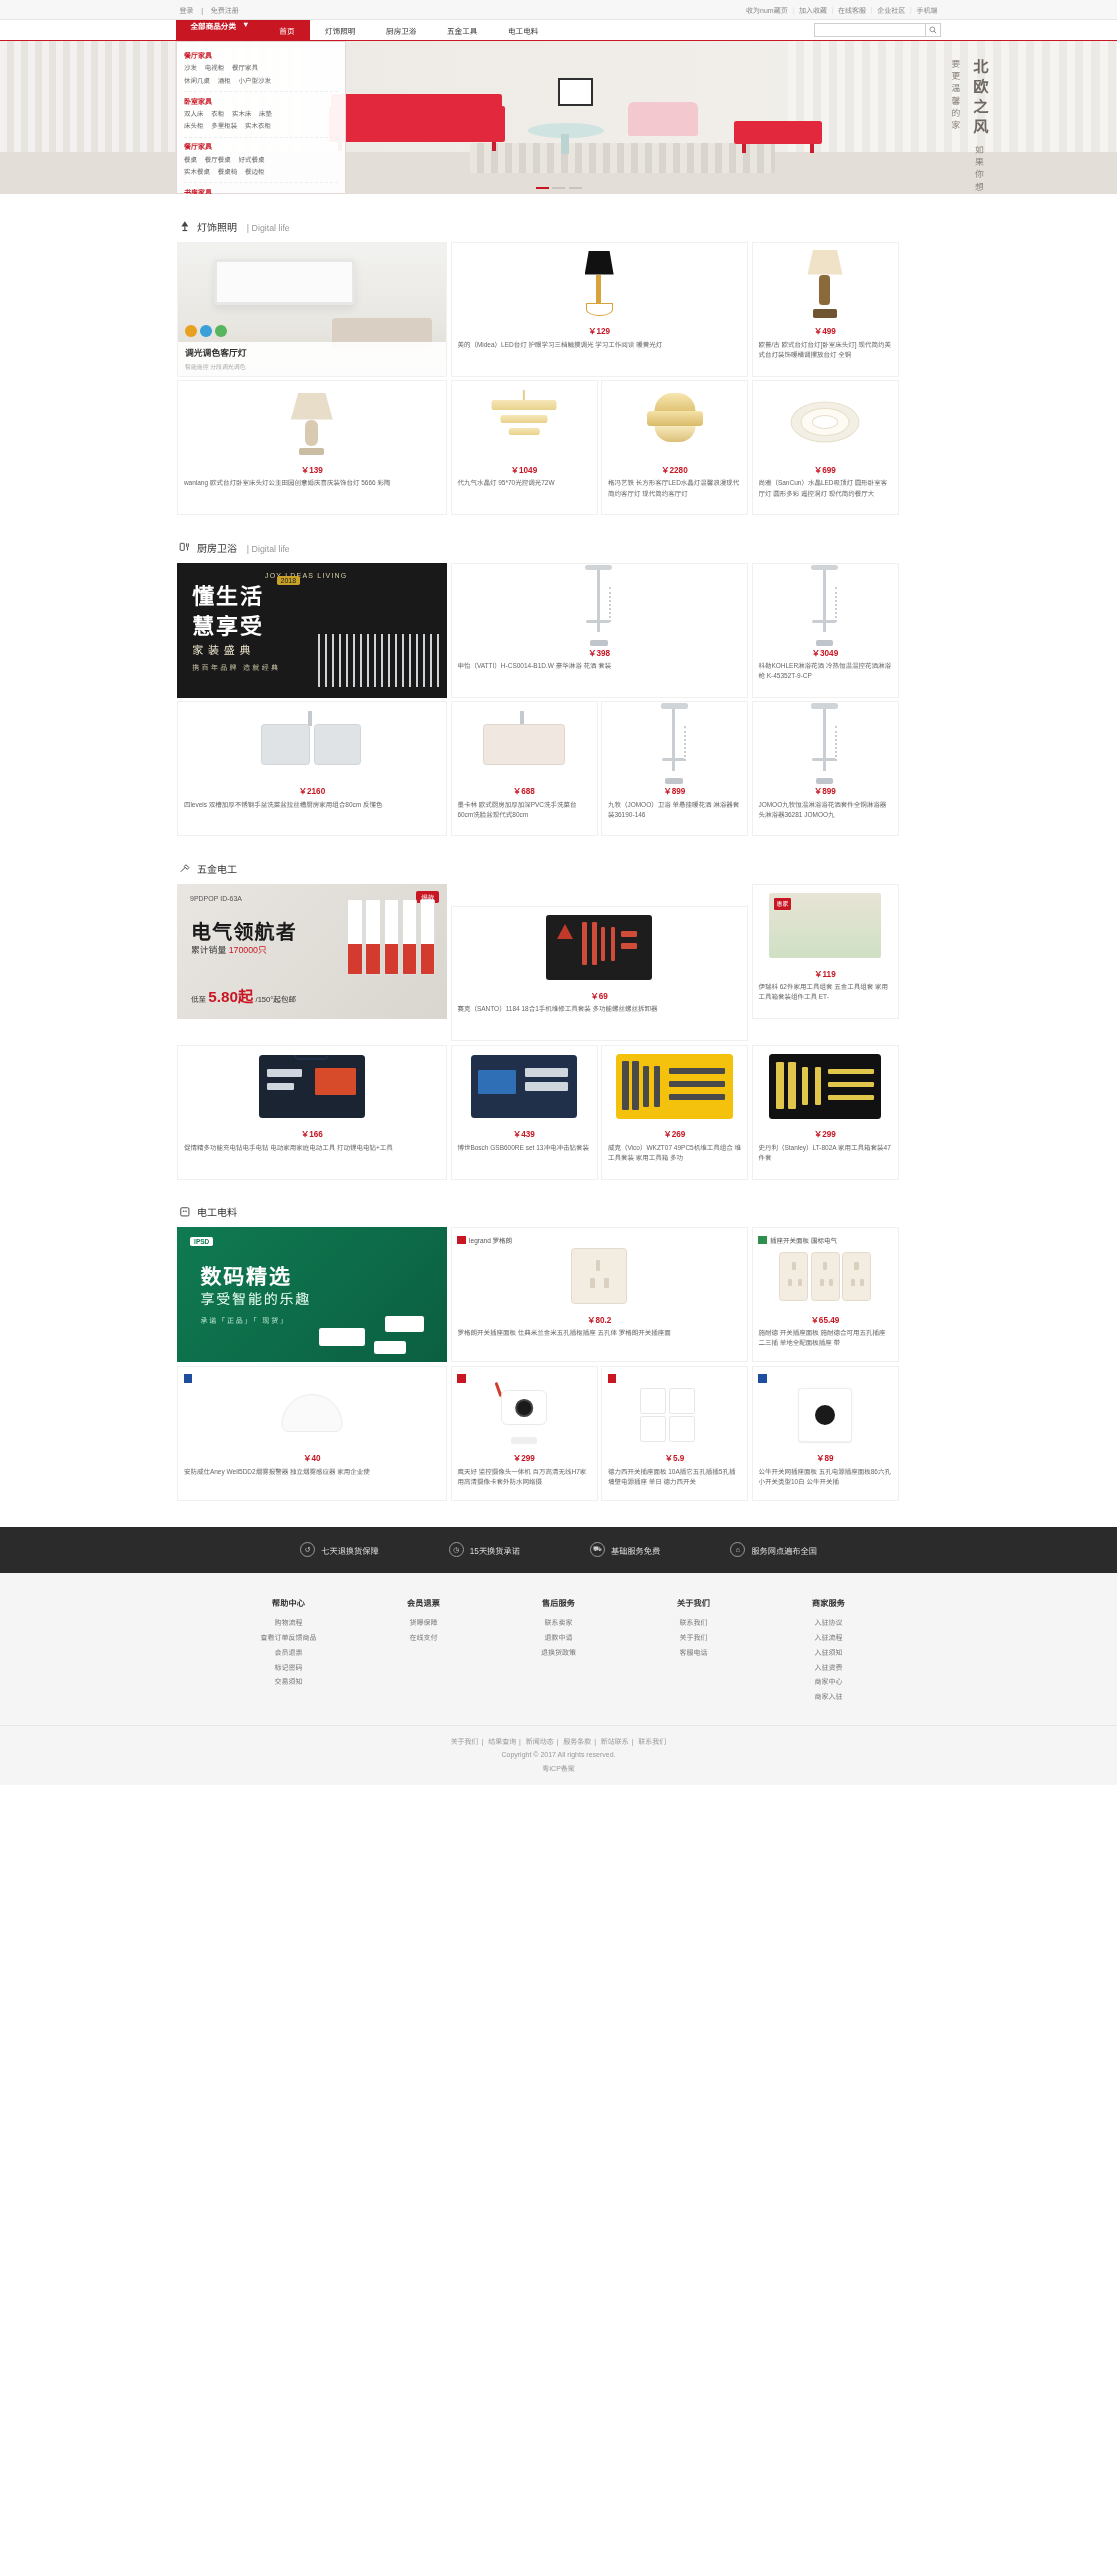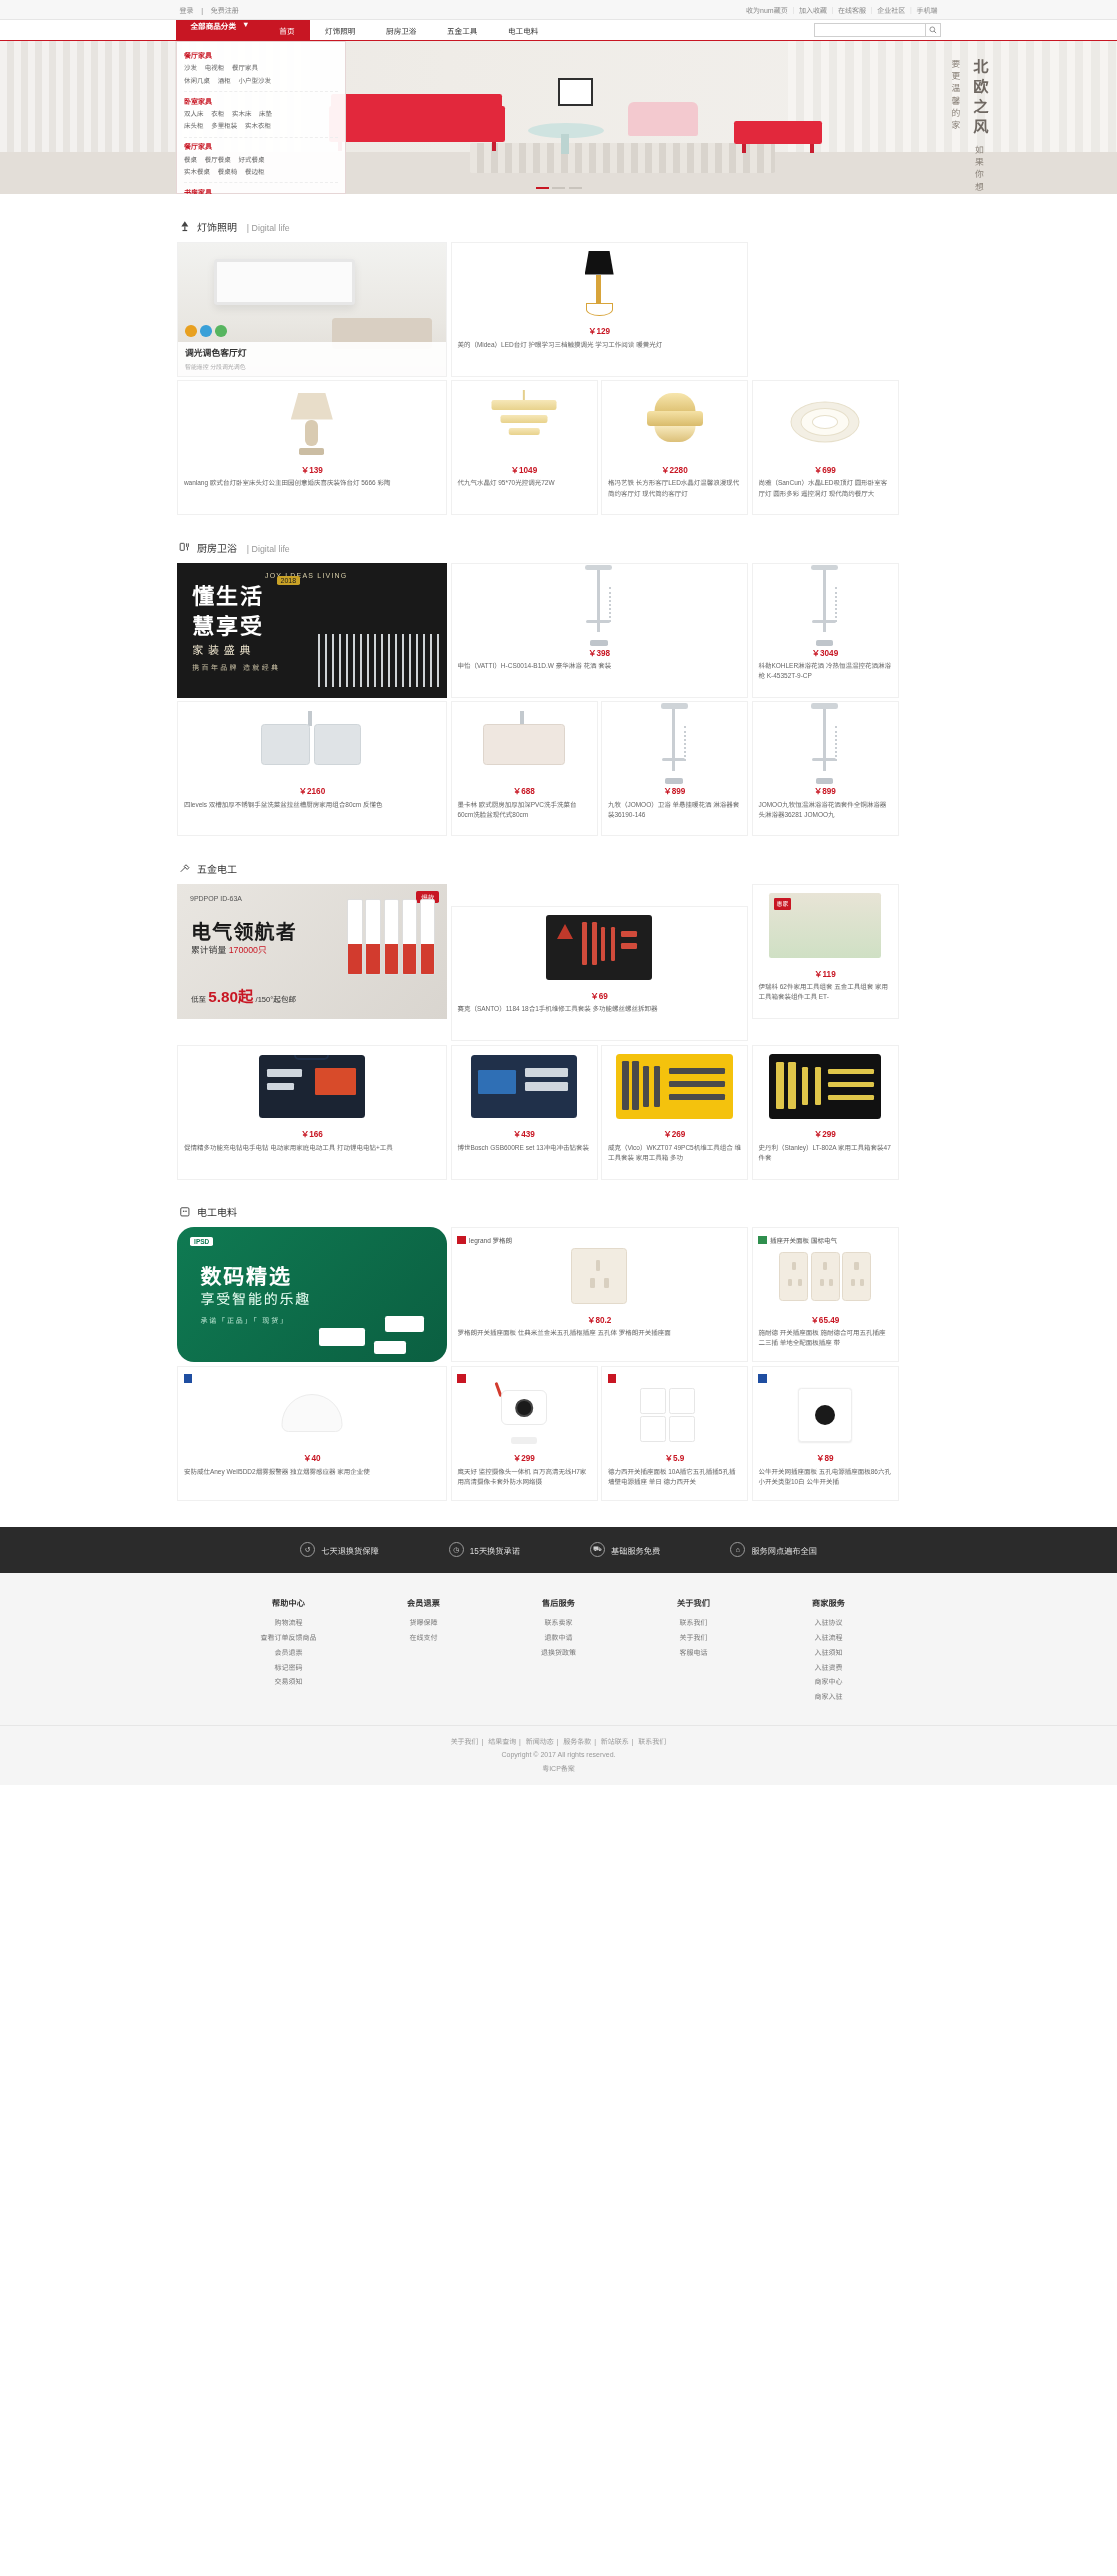--- a/index.html
+++ b/index.html
@@ -186,21 +186,21 @@
   .b-elec .rb{position:absolute;right:8.2px;top:7px;background:#c81623;color:#fff;font-size:6.5px;padding:1.2px 4.7px;border-radius:1.8px;}
   .b-elec .t1{position:absolute;left:14px;top:32px;font-size:20px;font-weight:bold;color:#1a1a1a;letter-spacing:1.2px;}
   .b-elec .t2{position:absolute;left:14px;top:59px;font-size:8.8px;color:#333;}
   .b-elec .num{color:#c81623;font-weight:normal;}
   .b-elec .price{position:absolute;left:14px;bottom:13px;font-size:7.6px;color:#333;}
   .b-elec .price b{color:#c81623;font-size:15.3px;}
   .b-elec .brand{position:absolute;left:13px;top:10.6px;font-size:7px;color:#555;}
   .b-elec .breakers{position:absolute;right:11.7px;top:15.3px;display:flex;gap:2.9px;}
   .b-elec .breakers i{display:block;width:15.3px;height:76px;background:linear-gradient(180deg,#fff 0 60%,#d23b2e 60% 100%);border:0.6px solid #ddd;border-radius:1.8px;}
 
-  .b-digital{background:linear-gradient(135deg,#0f7a52,#0b5f41);position:relative;overflow:hidden;color:#fff;border-radius:17px;}
+  .b-digital{background:linear-gradient(135deg,#0f7a52,#0b5f41);position:relative;overflow:hidden;color:#fff;}
   .b-digital .badge{position:absolute;left:13px;top:9.4px;background:#fff;color:#0f7a52;font-size:6.5px;padding:1.2px 4.1px;border-radius:1.8px;font-weight:bold;}
   .b-digital .t1{position:absolute;left:23.5px;top:33px;font-size:21px;font-weight:bold;letter-spacing:1.8px;}
   .b-digital .t2{position:absolute;left:23.5px;top:61px;font-size:14px;letter-spacing:1.8px;color:#eafff4;}
   .b-digital .t3{position:absolute;left:23.5px;top:88px;font-size:7px;letter-spacing:1.8px;color:#bfe9d6;}
   .b-digital .dev{position:absolute;background:#fff;border-radius:2.3px;}
 
   
   .brandhead{width:100%;height:11.7px;display:flex;align-items:center;gap:3.5px;font-size:6.5px;color:#555;}
   .brandhead .sq{width:8.2px;height:8.2px;background:#1f4ea1;}
   .brandhead.green .sq{background:#2f8f4e;}
@@ -378,20 +378,31 @@
           <div class="lamp-a">
               <i class="shade"></i>
               <i class="stem"></i>
               <i class="base"></i>
             </div>
         </div>
         <div class="price">￥129</div>
         <div class="desc">美的（Midea）LED台灯 护眼学习三档触摸调光 学习工作阅读 暖黄光灯</div>
       </div>
 
+      <div class="card">
+        <div class="thumb">
+          <div class="lamp-b">
+              <i class="shade"></i>
+              <i class="body"></i>
+              <i class="base"></i>
+            </div>
+        </div>
+        <div class="price">￥499</div>
+        <div class="desc">欧普/古 欧式台灯台灯[卧室床头灯] 现代简约美式台灯装饰暖橘调摆放台灯 全铜</div>
+      </div>
     </div>
 
     <div class="grid row2" style="grid-template-columns:270px 147px 147px 147px;">
       <div class="card">
         <div class="thumb">
           <div class="lamp-c">
               <i class="shade"></i>
               <i class="body"></i>
               <i class="base"></i>
             </div>

